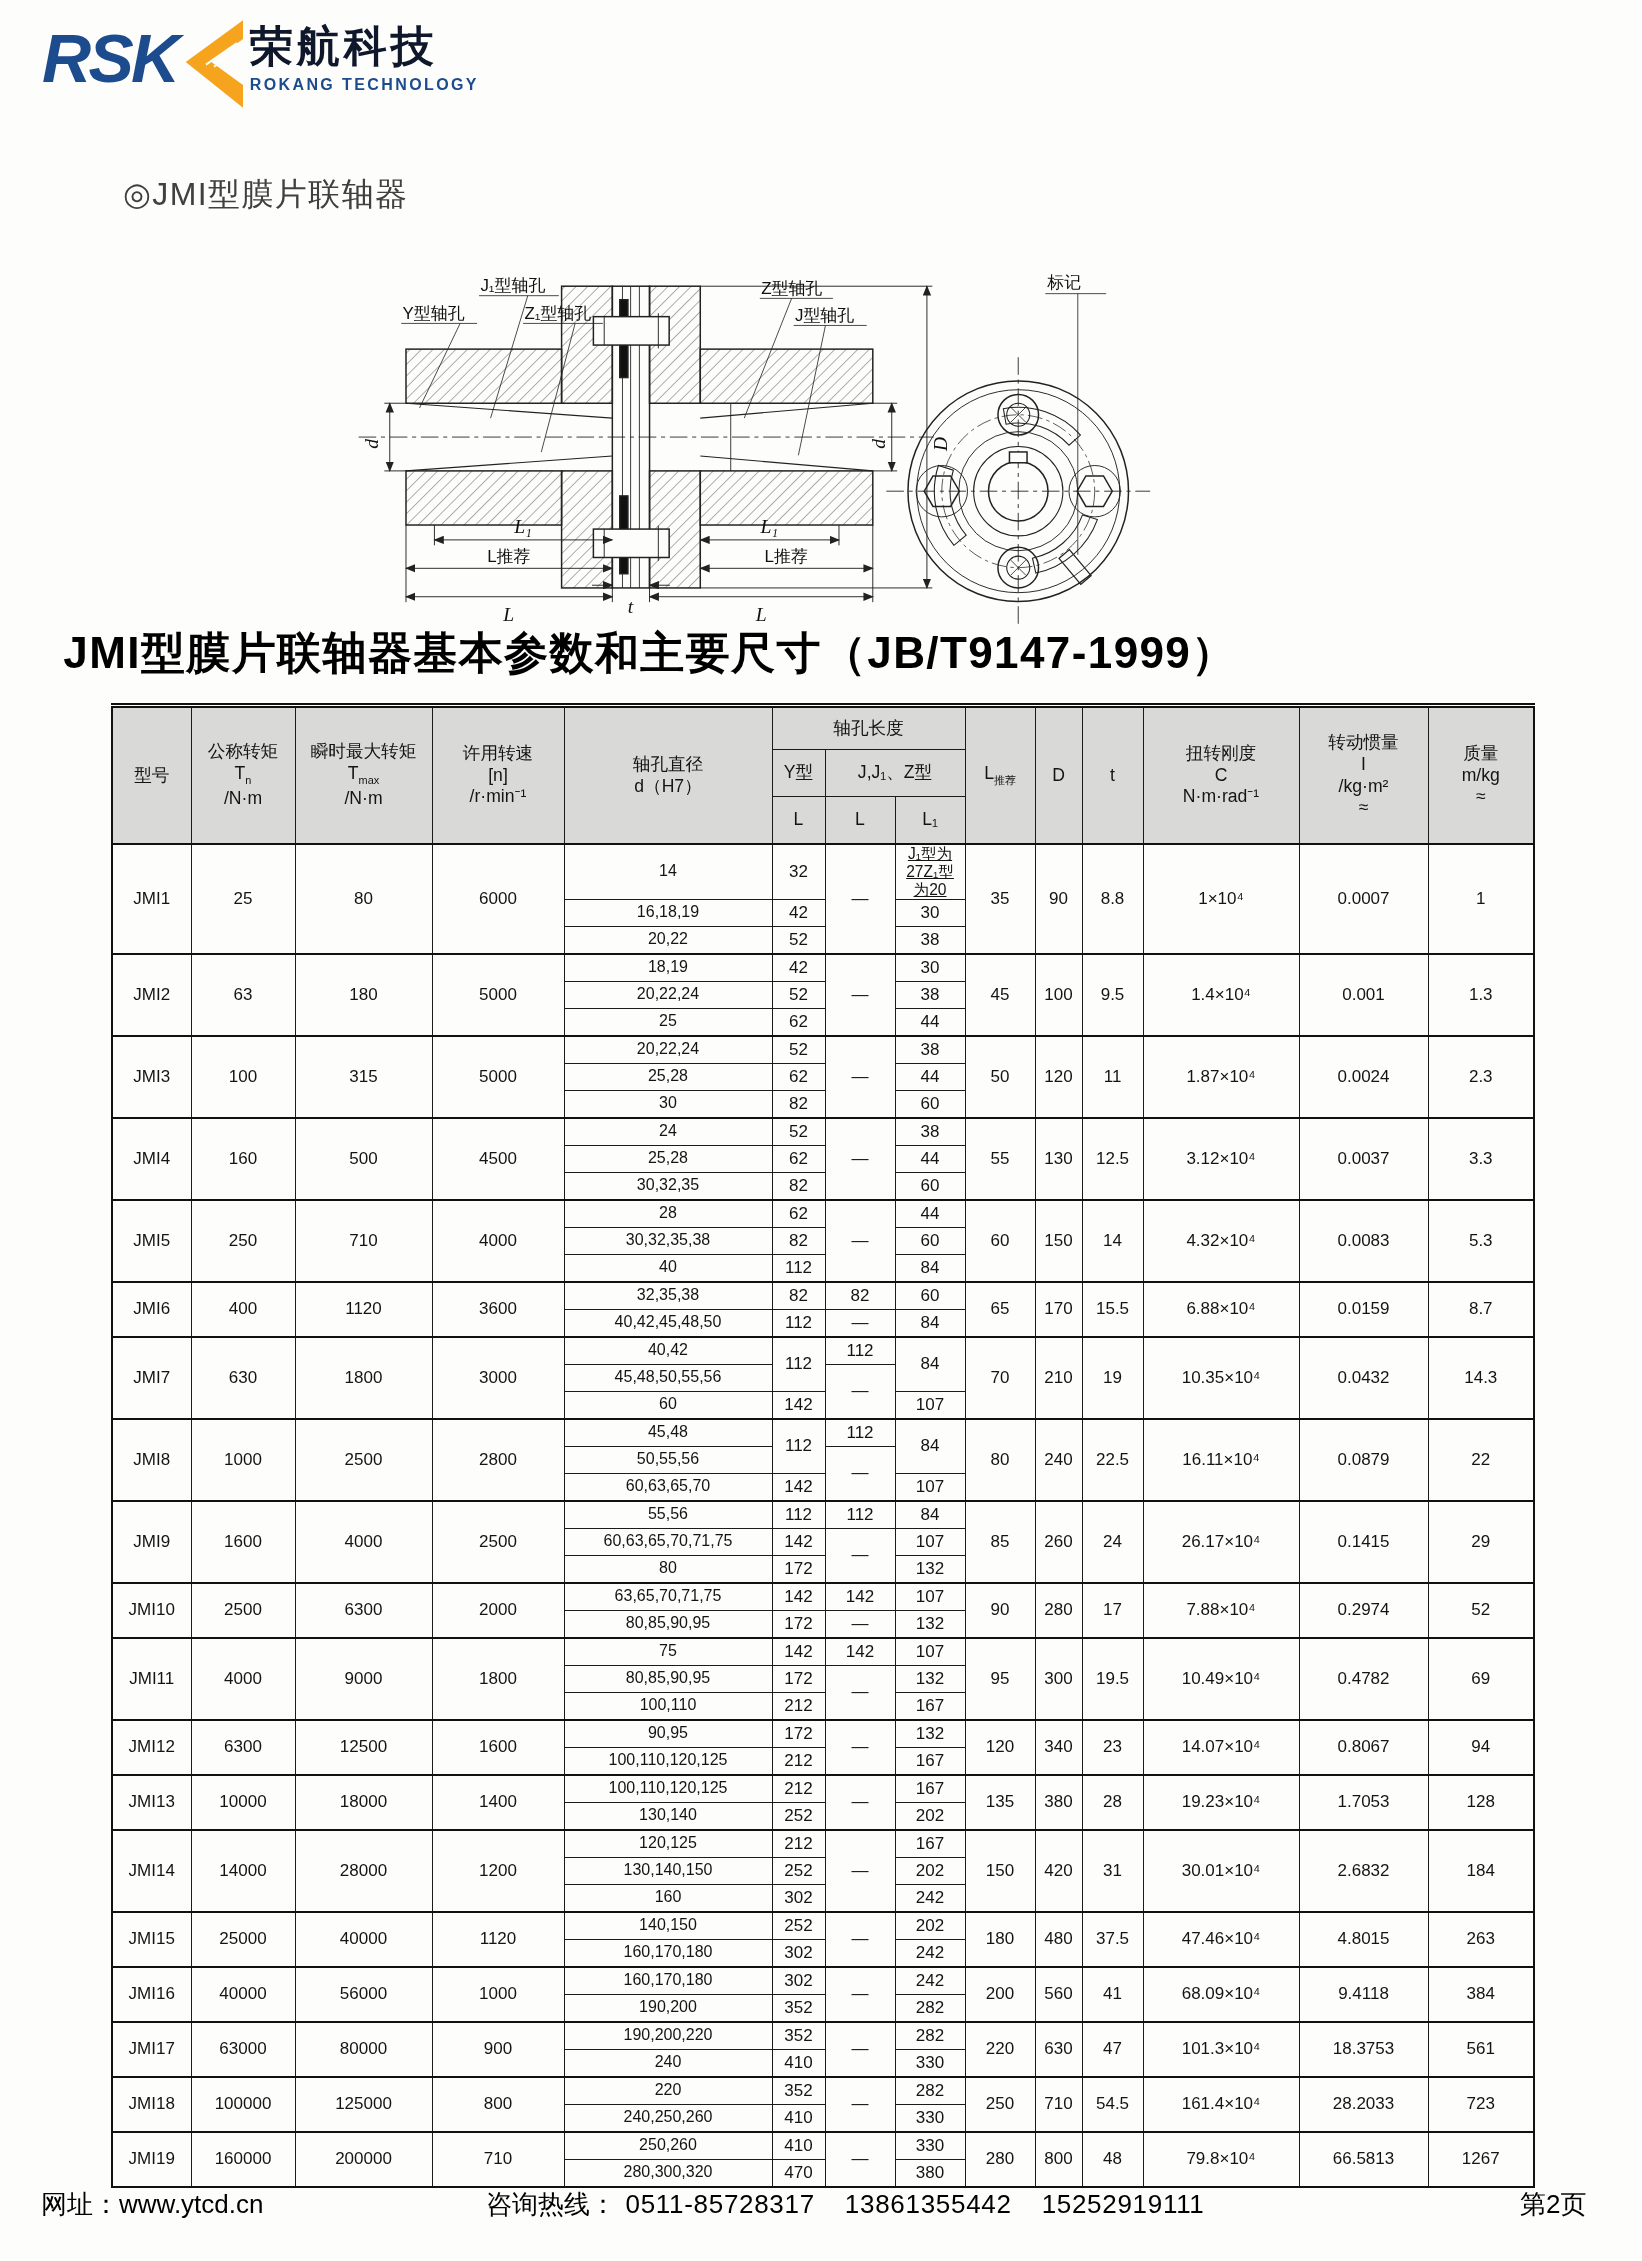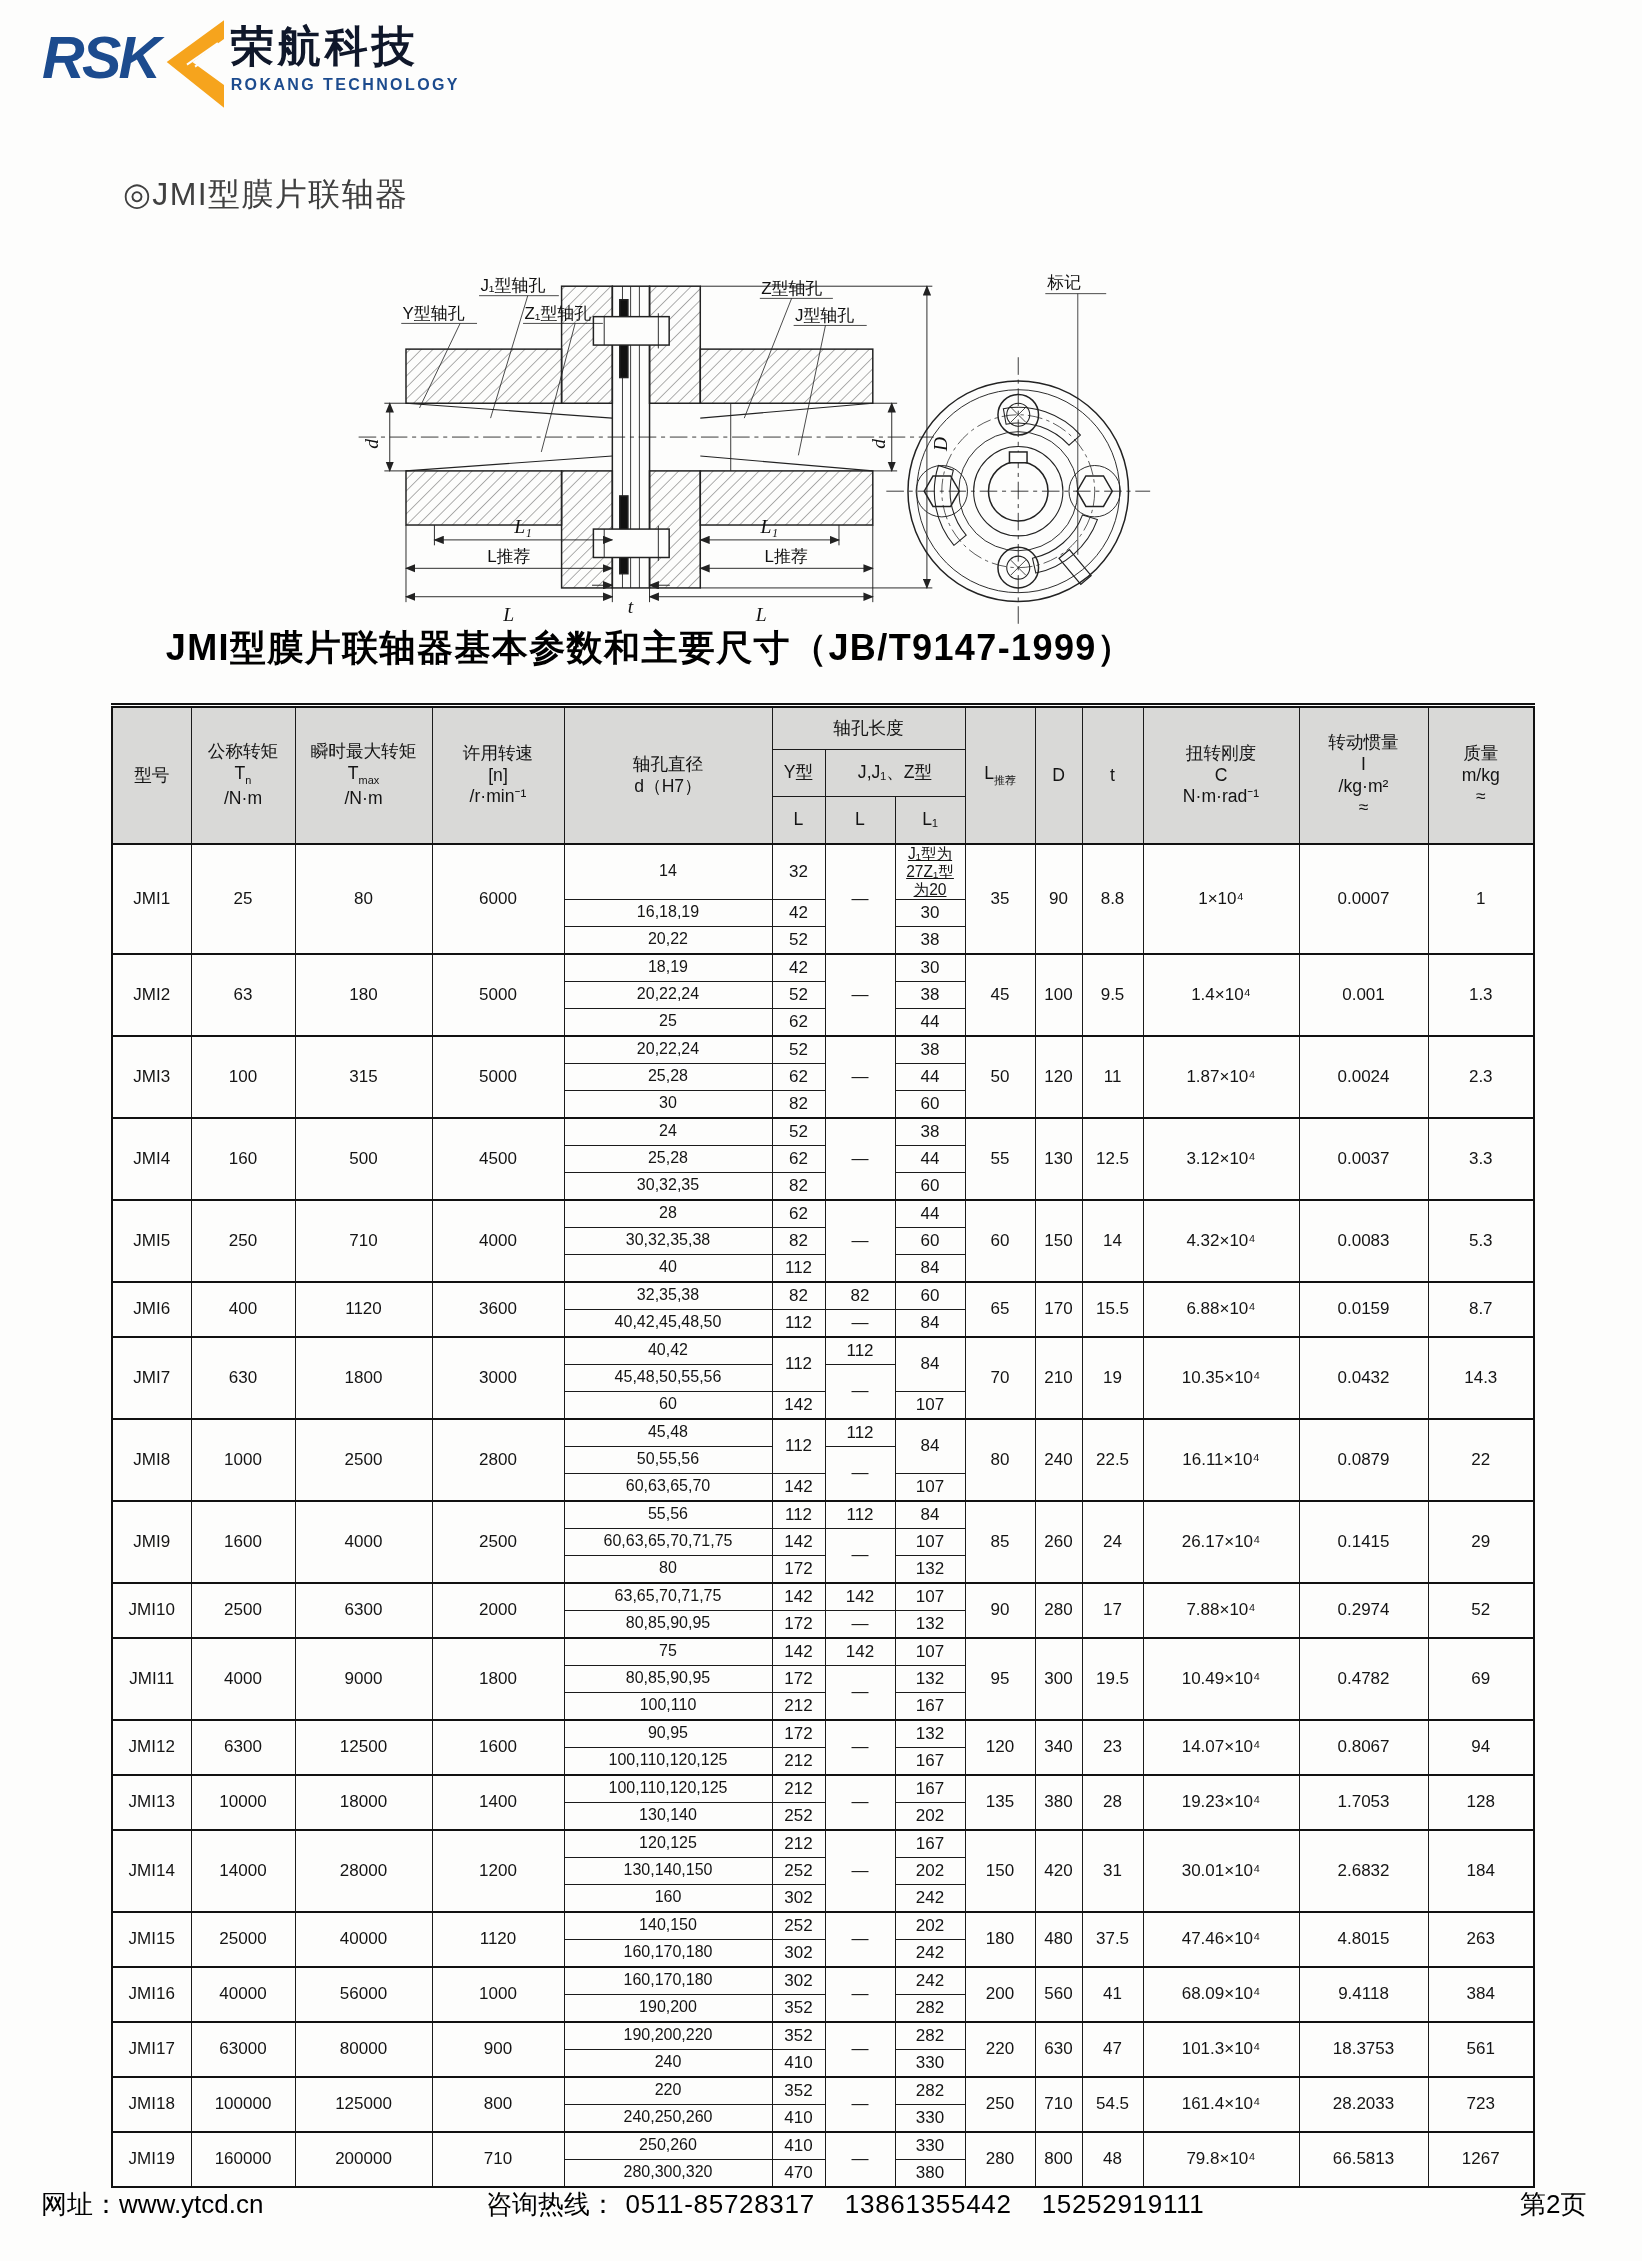--- a/index.html
+++ b/index.html
@@ -1,28 +1,28 @@
 <!DOCTYPE html>
 <html style="font-size:10.8px"><head>
 <meta charset="utf-8">
 <style>
   html,body{margin:0;padding:0;}
   body{width:1643px;height:2261px;position:relative;background:#fdfdfc;font-family:"Liberation Sans",sans-serif;color:#141414;overflow:hidden;}
 
   
   .logo{position:absolute;left:42px;top:10.8px;display:flex;align-items:flex-start;}
-  .logo .rsk{font-size:59px;font-weight:800;font-style:italic;letter-spacing:-2.7px;line-height:95px;}
+  .logo .rsk{font-size:68px;font-weight:800;font-style:italic;letter-spacing:-2.7px;line-height:95px;}
   .logo .arrow{margin:9.5px 6.8px 0 1.4px;}
   .logo .cnblock{margin-top:12px;}
   .logo .cn{font-size:43px;font-weight:800;letter-spacing:4px;line-height:47px;}
   .logo .en{font-size:16px;font-weight:700;letter-spacing:2.4px;line-height:30px;}
 
   
   .sec-title{position:absolute;left:123px;top:173px;font-size:32px;letter-spacing:1.4px;color:#404040;}
-  .tbl-title{position:absolute;left:0;top:624px;width:1300px;text-align:center;font-size:36px;font-weight:700;letter-spacing:1.4px;color:#000;}
+  .tbl-title{position:absolute;left:0;top:624px;width:1300px;text-align:center;font-size:44px;font-weight:700;letter-spacing:1.4px;color:#000;}
 
   
   .drawing{position:absolute;left:257px;top:249px;}
   .drawing .lbl{font-size:25px;fill:#111;}
   .drawing .dim{font-size:29px;font-style:italic;font-family:"Liberation Serif",serif;fill:#111;}
 
   
   .spec{position:absolute;left:111px;top:703px;width:1421px;border-collapse:collapse;table-layout:fixed;background:#fdfdfc;}
   .spec th,.spec td{border:1.4px solid #1b1b1b;text-align:center;vertical-align:middle;padding:0 2.7px;overflow:hidden;}
   .spec{border:2.7px solid #111;border-top:5.4px double #111;}

